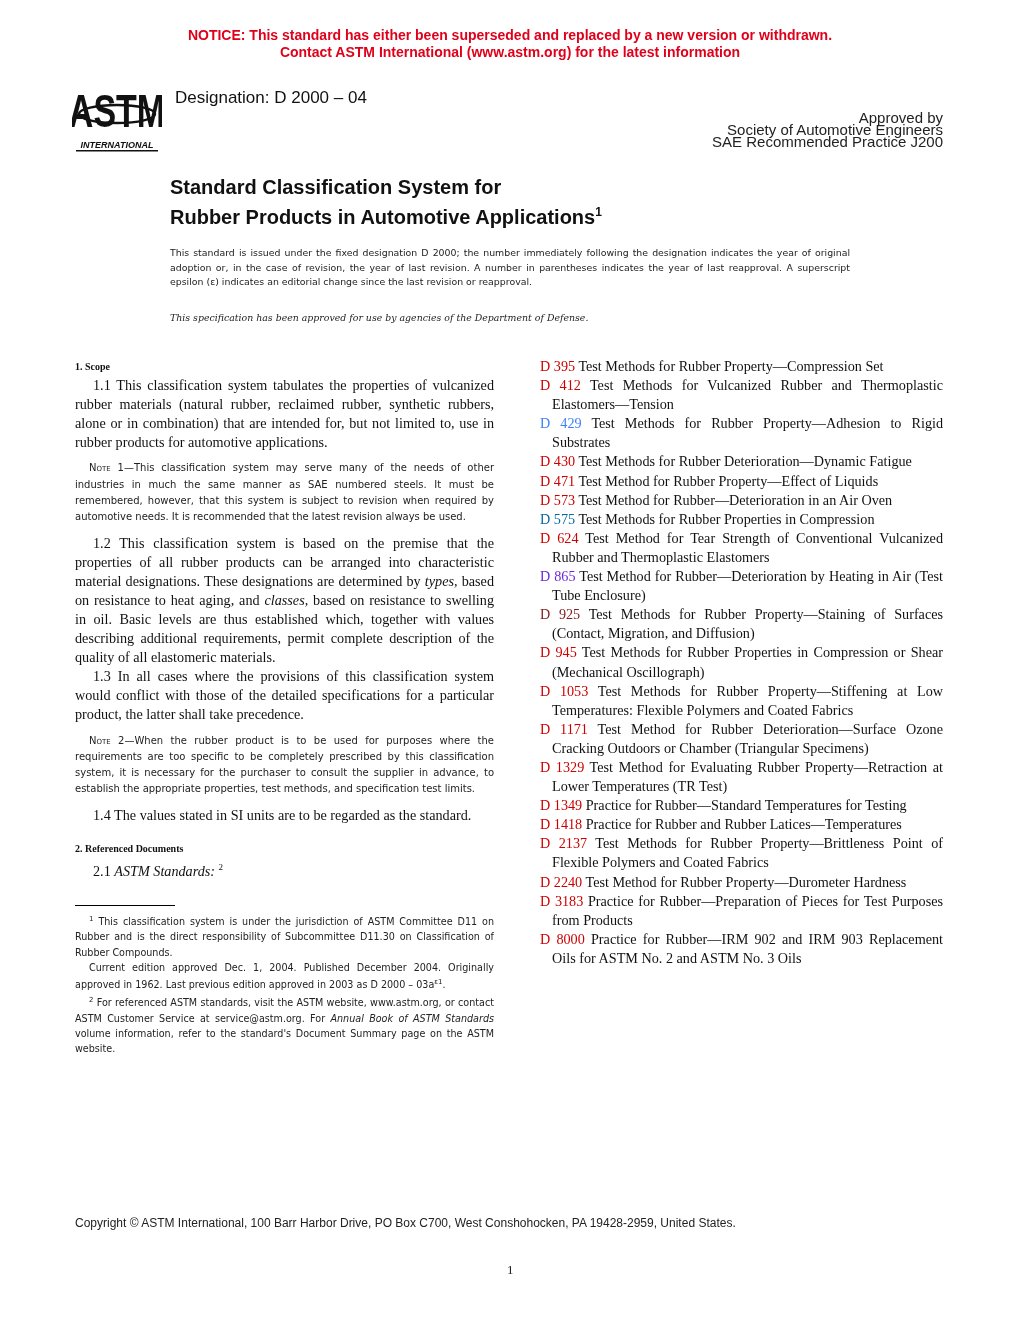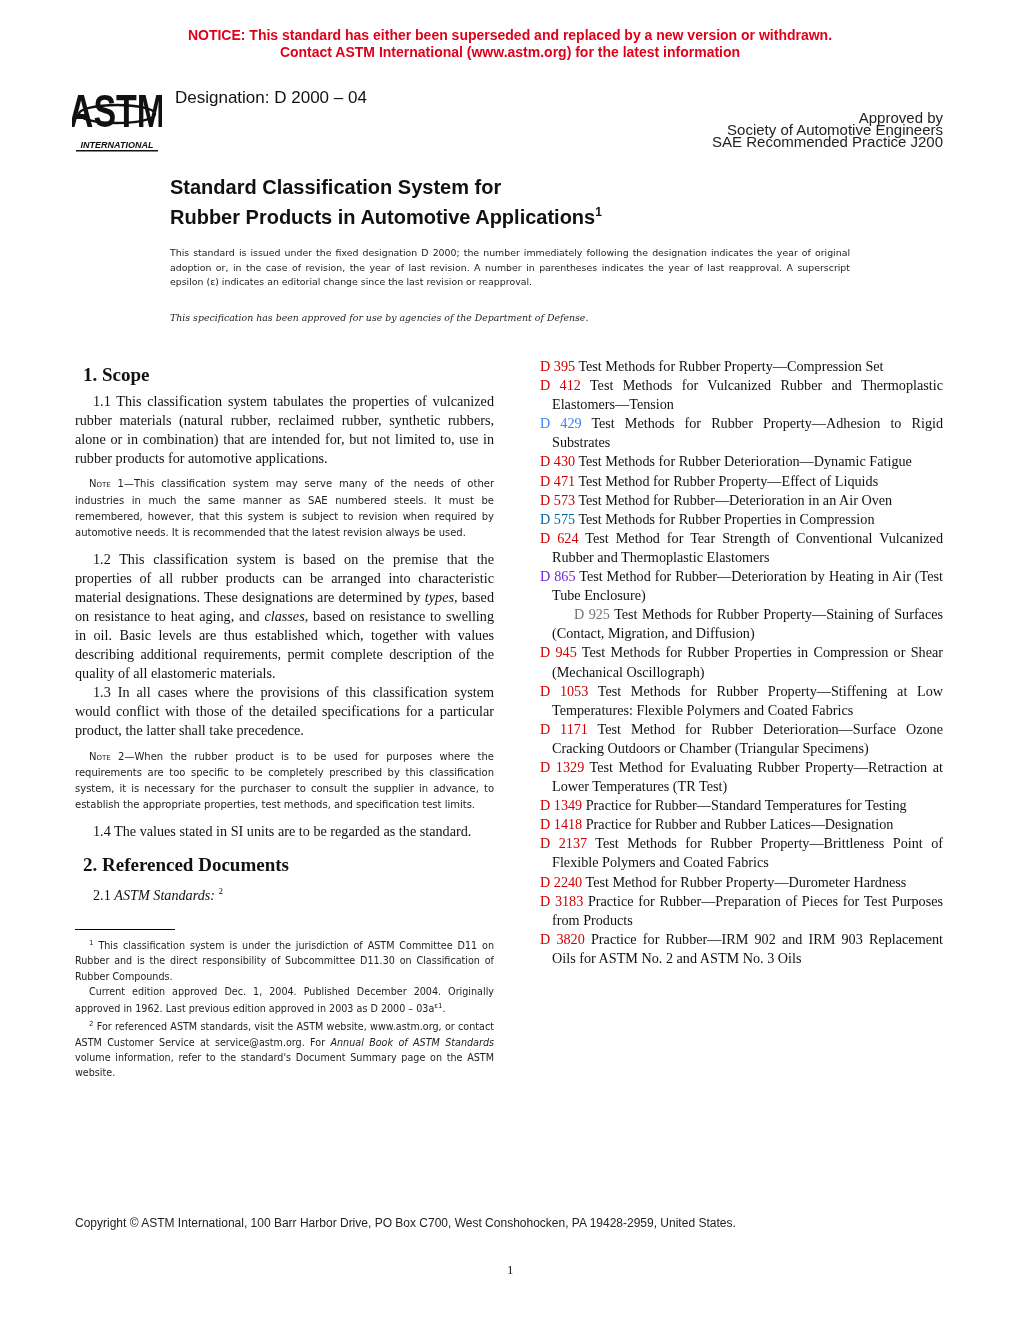--- a/index.html
+++ b/index.html
@@ -9,21 +9,21 @@
   .logo { position: absolute; left: 72px; top: 80px; width: 90px; height: 72px; }
   .designation { position: absolute; left: 175px; top: 88px; font-family: "Liberation Sans", sans-serif; font-size: 17px; color: #111; }
   .approved { position: absolute; right: 77px; top: 84px; text-align: right; font-family: "Liberation Sans", sans-serif; font-size: 15px; line-height: 12px; color: #222; margin-top: 28px; }
   .title { position: absolute; left: 170px; top: 175px; font-family: "Liberation Sans", sans-serif; font-weight: bold; font-size: 20px; line-height: 25px; color: #111; }
   .title sup { font-size: 12px; vertical-align: 8px; }
   .preamble { position: absolute; left: 170px; top: 246px; width: 680px; font-family: "DejaVu Sans", sans-serif; font-size: 9.4px; line-height: 14.5px; text-align: justify; color: #222; }
   .dod { position: absolute; left: 170px; top: 312px; font-family: "DejaVu Serif", serif; font-style: italic; font-size: 9.4px; color: #222; }
   .col-left { position: absolute; left: 75px; top: 357px; width: 419px; }
   .col-right { position: absolute; left: 540px; top: 357px; width: 403px; }
   .serif { font-family: "Liberation Serif", serif; font-size: 14.2px; line-height: 19.1px; }
-  .h { font-family: "Liberation Serif", serif; font-weight: bold; font-size: 19px; line-height: 19px; margin: 8px; }
+  .h { font-family: "Liberation Serif", serif; font-weight: bold; font-size: 10px; line-height: 19px; margin: 0; }
   p.para { margin: 0; text-align: justify; text-indent: 18px; }
   .note { font-family: "DejaVu Sans", sans-serif; font-size: 10px; line-height: 16.3px; text-align: justify; text-indent: 14px; margin: 0; color: #222; }
   .sc { font-variant: small-caps; }
   .ref { margin: 0; padding-left: 12px; text-indent: -12px; text-align: justify; }
   .ref .code { color: #cc0000; cursor: pointer; }
   .fn-rule { width: 100px; border-top: 1px solid #000; margin: 24px 0 6px 0; }
   .fn { font-family: "DejaVu Sans", sans-serif; font-size: 9.6px; line-height: 15.4px; text-align: justify; text-indent: 14px; margin: 0; color: #222; }
   .fn sup { font-size: 7px; }
   .copyright { position: absolute; left: 75px; top: 1216px; font-family: "Liberation Sans", sans-serif; font-size: 12px; color: #222; }
   .pageno { position: absolute; left: 507px; top: 1262px; font-family: "Liberation Serif", serif; font-size: 13px; color: #222; }
@@ -81,27 +81,27 @@
 <div class="col-right serif">
   <p class="ref"><span class="code" style="color: rgb(204, 0, 0);">D 395</span> <span>Test Methods for Rubber Property—Compression Set</span></p>
   <p class="ref"><span class="code" style="color: rgb(204, 0, 0);">D 412</span> <span>Test Methods for Vulcanized Rubber and Thermoplastic Elastomers—Tension</span></p>
   <p class="ref"><span class="code" style="color: #3b82f6;">D 429</span> <span>Test Methods for Rubber Property—Adhesion to Rigid Substrates</span></p>
   <p class="ref"><span class="code" style="color: rgb(204, 0, 0);">D 430</span> <span>Test Methods for Rubber Deterioration—Dynamic Fatigue</span></p>
   <p class="ref"><span class="code" style="color: rgb(204, 0, 0);">D 471</span> <span>Test Method for Rubber Property—Effect of Liquids</span></p>
   <p class="ref"><span class="code" style="color: rgb(204, 0, 0);">D 573</span> <span>Test Method for Rubber—Deterioration in an Air Oven</span></p>
   <p class="ref"><span class="code" style="color: #0369a1;">D 575</span> <span>Test Methods for Rubber Properties in Compression</span></p>
   <p class="ref"><span class="code" style="color: rgb(204, 0, 0);">D 624</span> <span>Test Method for Tear Strength of Conventional Vulcanized Rubber and Thermoplastic Elastomers</span></p>
   <p class="ref"><span class="code" style="color: #6d28d9;">D 865</span> <span>Test Method for Rubber—Deterioration by Heating in Air (Test Tube Enclosure)</span></p>
-  <p class="ref"><span class="code" style="color: #737373; margin-left: 34px;">D 925</span> <span>Test Methods for Rubber Property—Staining of Surfaces (Contact, Migration, and Diffusion)</span></p>
+  <p class="ref"><span class="code" style="color: #7f1d1d;">D 925</span> <span>Test Methods for Rubber Property—Staining of Surfaces (Contact, Migration, and Diffusion)</span></p>
   <p class="ref"><span class="code" style="color: rgb(204, 0, 0);">D 945</span> <span>Test Methods for Rubber Properties in Compression or Shear (Mechanical Oscillograph)</span></p>
   <p class="ref"><span class="code" style="color: rgb(204, 0, 0); margin-top: 28px;">D 1053</span> <span>Test Methods for Rubber Property—Stiffening at Low Temperatures: Flexible Polymers and Coated Fabrics</span></p>
   <p class="ref"><span class="code" style="color: rgb(204, 0, 0);">D 1171</span> <span>Test Method for Rubber Deterioration—Surface Ozone Cracking Outdoors or Chamber (Triangular Specimens)</span></p>
   <p class="ref"><span class="code" style="color: rgb(204, 0, 0);">D 1329</span> <span>Test Method for Evaluating Rubber Property—Retraction at Lower Temperatures (TR Test)</span></p>
   <p class="ref"><span class="code" style="color: rgb(204, 0, 0);">D 1349</span> <span>Practice for Rubber—Standard Temperatures for Testing</span></p>
-  <p class="ref"><span class="code" style="color: rgb(204, 0, 0);">D 1418</span> <span>Practice for Rubber and Rubber Latices—Designation</span></p>
+  <p class="ref"><span class="code" style="color: rgb(204, 0, 0);">D 1418</span> <span>Practice for Rubber and Rubber Latices—Temperatures</span></p>
   <p class="ref"><span class="code" style="color: rgb(204, 0, 0);">D 2137</span> <span>Test Methods for Rubber Property—Brittleness Point of Flexible Polymers and Coated Fabrics</span></p>
   <p class="ref"><span class="code" style="color: rgb(204, 0, 0);">D 2240</span> <span>Test Method for Rubber Property—Durometer Hardness</span></p>
   <p class="ref"><span class="code" style="color: rgb(204, 0, 0);">D 3183</span> <span>Practice for Rubber—Preparation of Pieces for Test Purposes from Products</span></p>
-  <p class="ref"><span class="code" style="color: rgb(204, 0, 0);">D 3820</span> <span>Practice for Rubber—IRM 902 and IRM 903 Replacement Oils for ASTM No. 2 and ASTM No. 3 Oils</span></p>
+  <p class="ref"><span class="code" style="color: rgb(204, 0, 0);">D 8000</span> <span>Practice for Rubber—IRM 902 and IRM 903 Replacement Oils for ASTM No. 2 and ASTM No. 3 Oils</span></p>
 </div>
 
 <div class="copyright">Copyright © ASTM International, 100 Barr Harbor Drive, PO Box C700, West Conshohocken, PA 19428-2959, United States.</div>
 <div class="pageno">1</div>
 
 </body></html>

